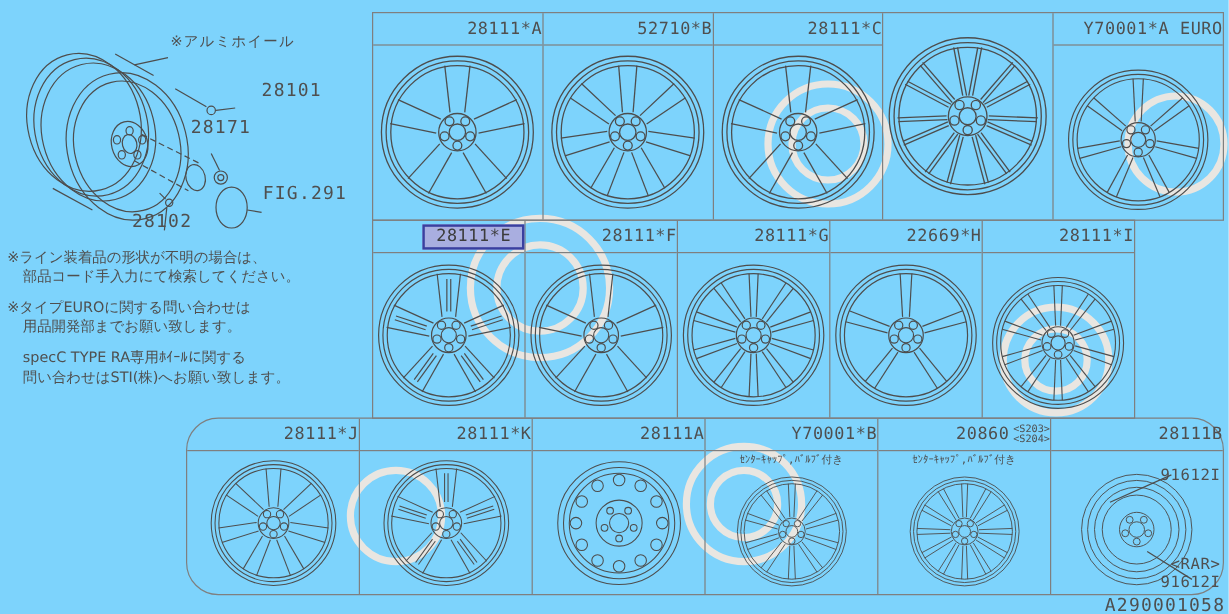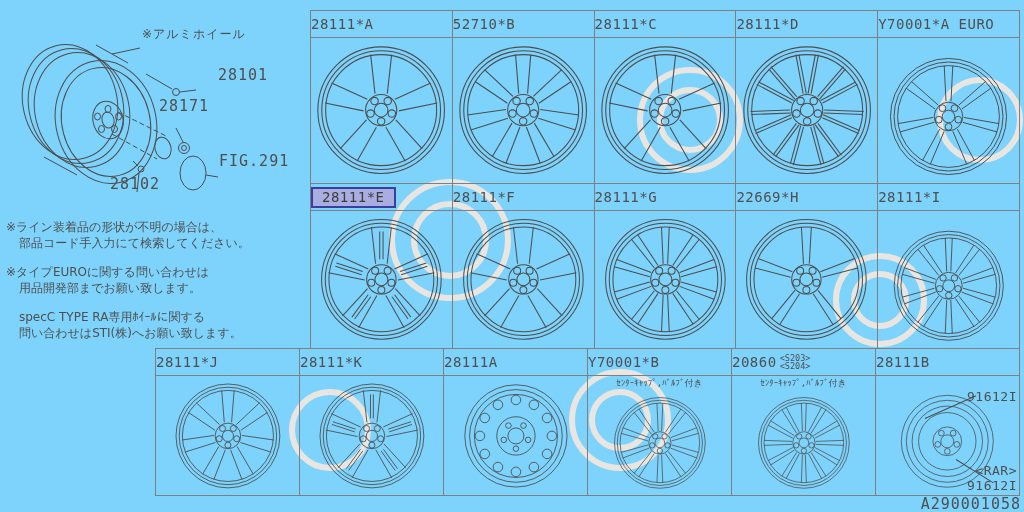--- a/index.html
+++ b/index.html
@@ -13,32 +13,32 @@
   .persp{position:absolute;left:0;top:16px;}
   .persp *{fill:none;stroke:#4d4d4d;stroke-width:1;}
   .callout{position:absolute;white-space:nowrap;color:#4f4f4f;}
   .callout.num{font-family:"DejaVu Sans Mono",monospace;font-size:15px;letter-spacing:1px;}
   .lbl-wheel{left:142px;top:26px;font-size:12px;letter-spacing:1px;}
   .c28101{left:198px;top:66px;margin-left:20px;}
   .c28171{left:159px;top:97px;}
   .cfig{left:219px;top:152px;}
   .c28102{left:110px;top:175px;}
   .notes{position:absolute;left:6px;top:206px;width:300px;font-size:12px;line-height:16px;}
-  .note{margin:13px 0 10px 0;}
+  .note{margin:0 0 10px 0;}
   .note span{display:block;white-space:nowrap;}
   .note .cont{padding-left:13px;}
   
   .row{position:absolute;display:flex;border:1px solid #7f7f7f;z-index:1;box-sizing:border-box;background:transparent;}
   .row1{left:310px;top:10px;width:710px;height:174px;}
-  .row2{left:310px;top:183px;width:710px;height:166px;}
-  .row3{left:155px;top:348px;width:865px;height:148px;}
+  .row2{left:310px;top:183px;width:636px;height:166px;}
+  .row3{left:155px;top:348px;width:865px;height:148px;border-radius:27px;}
   .cell{flex:1 1 0;min-width:0;display:flex;flex-direction:column;border-right:1px solid #7f7f7f;}
   .cell:last-child{border-right:none;gap:12px;}
   .cell-header{flex:none;height:26px;border-bottom:1px solid #7f7f7f;display:flex;
-               align-items:center;justify-content:flex-start;gap:3px;}
+               align-items:center;justify-content:flex-end;gap:3px;}
   .part-label{font-family:"DejaVu Sans Mono",monospace;font-size:14px;letter-spacing:.5px;color:#4f4f4f;white-space:nowrap;}
   .part-label.highlighted{background:#a9aee0;border:2px solid #3a3f9f;padding:0 9px;line-height:17px;color:#3c3c3c;}
   .hdr-note{font-family:"DejaVu Sans Mono",monospace;font-size:8.5px;line-height:8.5px;color:#4f4f4f;}
   .hdr-note span{display:block;white-space:nowrap;}
   .sub-label{flex:none;height:15px;display:flex;align-items:center;justify-content:center;
              font-family:"DejaVu Sans Mono",monospace;font-size:9px;color:#4f4f4f;white-space:nowrap;overflow:hidden;}
   .cell-body{flex:1 1 auto;position:relative;display:flex;align-items:center;justify-content:center;overflow:hidden;}
   .wheel{height:94%;aspect-ratio:1/1;}
   .wheel *{fill:none;stroke:#4d4d4d;stroke-width:1.1;}
   .body-label{position:absolute;font-family:"DejaVu Sans Mono",monospace;font-size:13px;letter-spacing:.5px;color:#4f4f4f;white-space:nowrap;}
@@ -207,23 +207,20 @@
             <circle cx="70" cy="70" r="7"></circle>
             <circle cx="76.75953040136343" cy="60.696304564688106" r="3.8"></circle>
             <circle cx="80.93714993739427" cy="73.5536954353119" r="3.8"></circle>
             <circle cx="70" cy="81.5" r="3.8"></circle>
             <circle cx="59.06285006260573" cy="73.5536954353119" r="3.8"></circle>
             <circle cx="63.24046959863656" cy="60.696304564688106" r="3.8"></circle>
           </svg>
         </div>
       </div>
       <div class="cell">
-        <div class="cell-header">
-          <span class="part-label">28111*D</span>
-        </div>
         <div class="cell-body">
           <svg viewBox="0 0 140 140" class="wheel">
             <circle cx="70" cy="70" r="65"></circle>
             <circle cx="70" cy="70" r="61"></circle>
             <circle cx="70" cy="70" r="57"></circle>
             <line x1="65.9" y1="53" x2="58.4" y2="13"></line>
             <line x1="69.1" y1="53" x2="61.6" y2="13"></line>
             <line x1="70.9" y1="53" x2="78.4" y2="13"></line>
             <line x1="74.1" y1="53" x2="81.6" y2="13"></line>
             <line x1="80.7348270143357" y1="56.195164290282605" x2="107.3319127991164" y2="25.391836097423045"></line>

